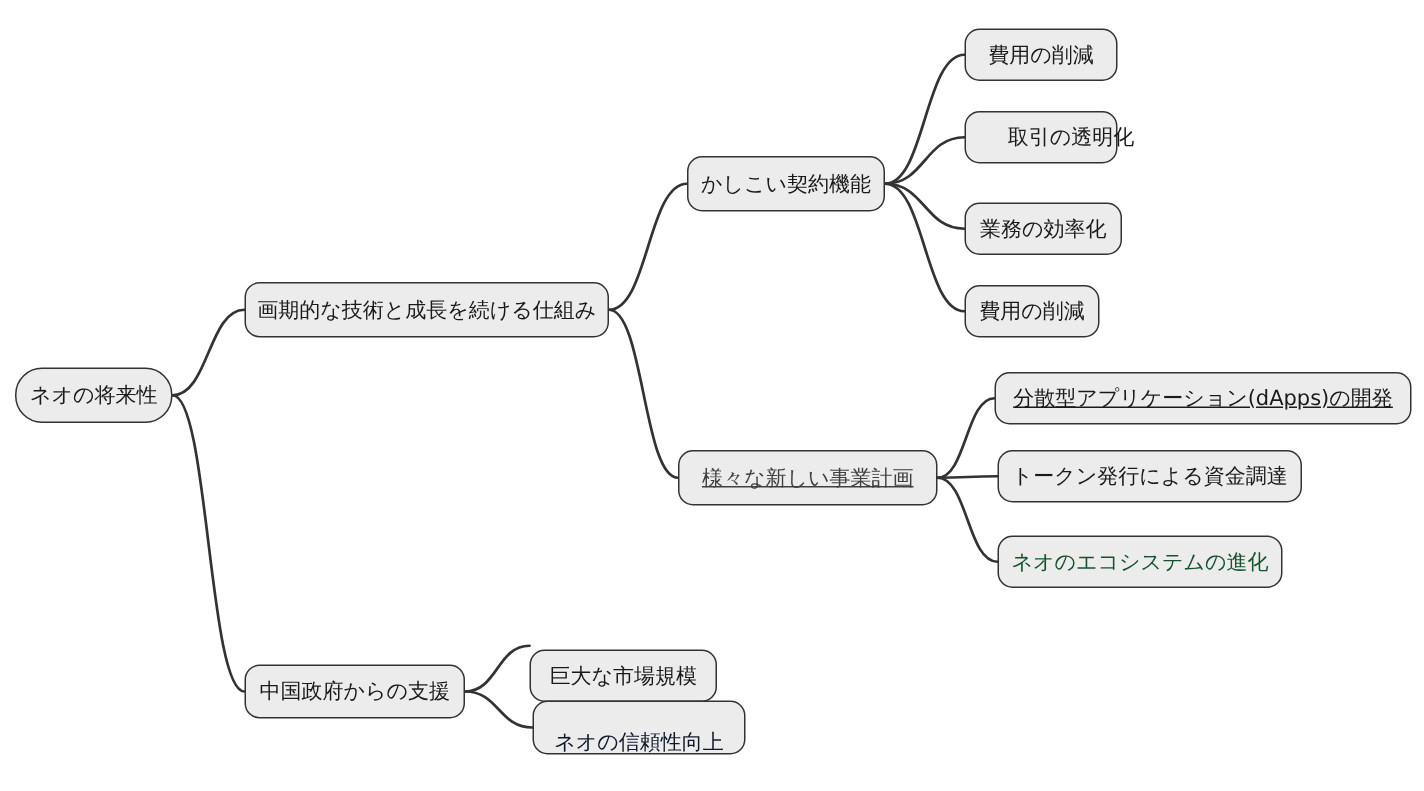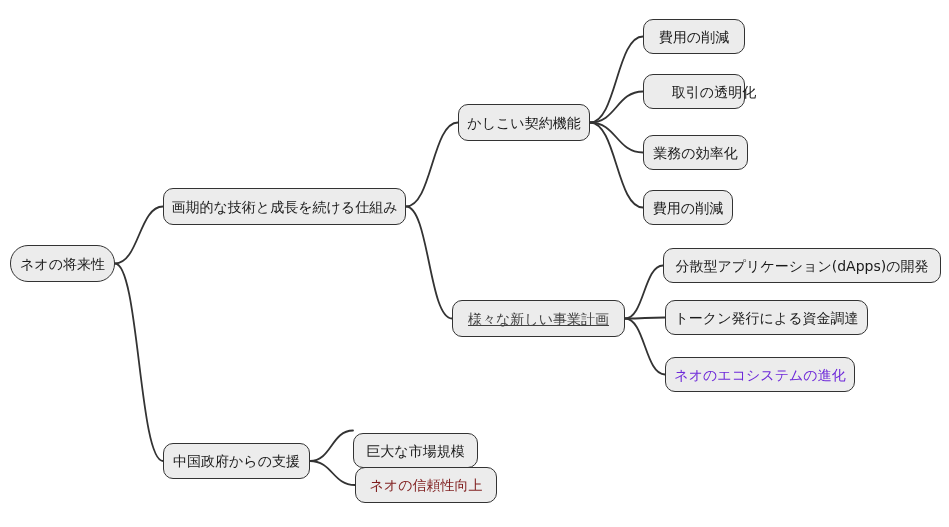--- a/index.html
+++ b/index.html
@@ -65,32 +65,32 @@
       </div>
       <div class="node" style="left: 643px; top: 135px; width: 105px; height: 35px; background: rgb(236, 236, 236); border-color: rgb(51, 51, 51); color: rgb(26, 26, 26); justify-content: center;">
         <span>業務の効率化</span>
       </div>
       <div class="node" style="left: 643px; top: 190px; width: 90px; height: 35px; background: rgb(236, 236, 236); border-color: rgb(51, 51, 51); color: rgb(26, 26, 26);">
         <span>費用の削減</span>
       </div>
       <div class="node" style="left: 452px; top: 300px; width: 173px; height: 37px; background: rgb(236, 236, 236); border-color: rgb(51, 51, 51); color: #404040; text-decoration: underline;">
         <span>様々な新しい事業計画</span>
       </div>
-      <div class="node" style="left: 663px; top: 248px; width: 278px; height: 35px; background: rgb(236, 236, 236); border-color: rgb(51, 51, 51); color: rgb(26, 26, 26);">
+      <div class="node" style="left: 663px; top: 248px; width: 278px; height: 35px; background: rgb(236, 236, 236); border-color: rgb(51, 51, 51); color: rgb(26, 26, 26); text-decoration: underline;">
         <span>分散型アプリケーション(dApps)の開発</span>
       </div>
       <div class="node" style="left: 665px; top: 300px; width: 203px; height: 35px; background: rgb(236, 236, 236); border-color: rgb(51, 51, 51); color: rgb(26, 26, 26);">
         <span>トークン発行による資金調達</span>
       </div>
-      <div class="node" style="left: 665px; top: 357px; width: 190px; height: 35px; background: rgb(236, 236, 236); border-color: rgb(51, 51, 51); color: #6d28d9;">
+      <div class="node" style="left: 665px; top: 357px; width: 190px; height: 35px; background: rgb(236, 236, 236); border-color: rgb(51, 51, 51); color: #14532d;">
         <span>ネオのエコシステムの進化</span>
       </div>
       <div class="node" style="left: 163px; top: 443px; width: 147px; height: 36px; background: rgb(236, 236, 236); border-color: rgb(51, 51, 51); color: rgb(26, 26, 26);">
         <span>中国政府からの支援</span>
       </div>
       <div class="node" style="left: 353px; top: 413px; width: 125px; height: 35px; background: rgb(236, 236, 236); border-color: rgb(51, 51, 51); color: rgb(26, 26, 26); margin-top: 20px;">
         <span>巨大な市場規模</span>
       </div>
-      <div class="node" style="left: 355px; top: 467px; width: 142px; height: 36px; background: rgb(236, 236, 236); border-color: rgb(51, 51, 51); color: #7f1d1d;">
+      <div class="node" style="left: 355px; top: 467px; width: 142px; height: 36px; background: rgb(236, 236, 236); border-color: rgb(51, 51, 51); color: #0f172a; align-items: flex-end;">
         <span>ネオの信頼性向上</span>
       </div>
     </div>
 </div>
 
 </body></html>

